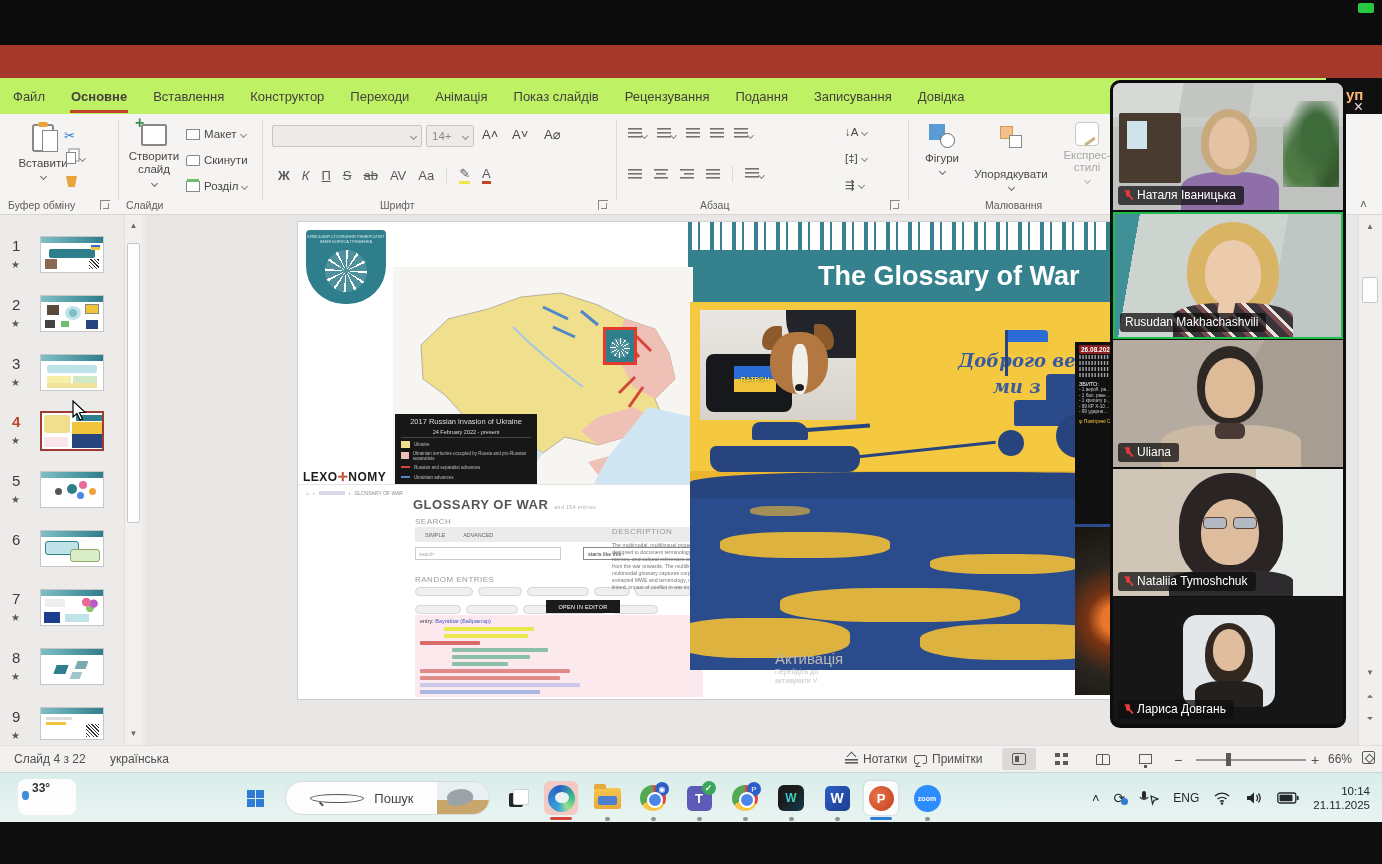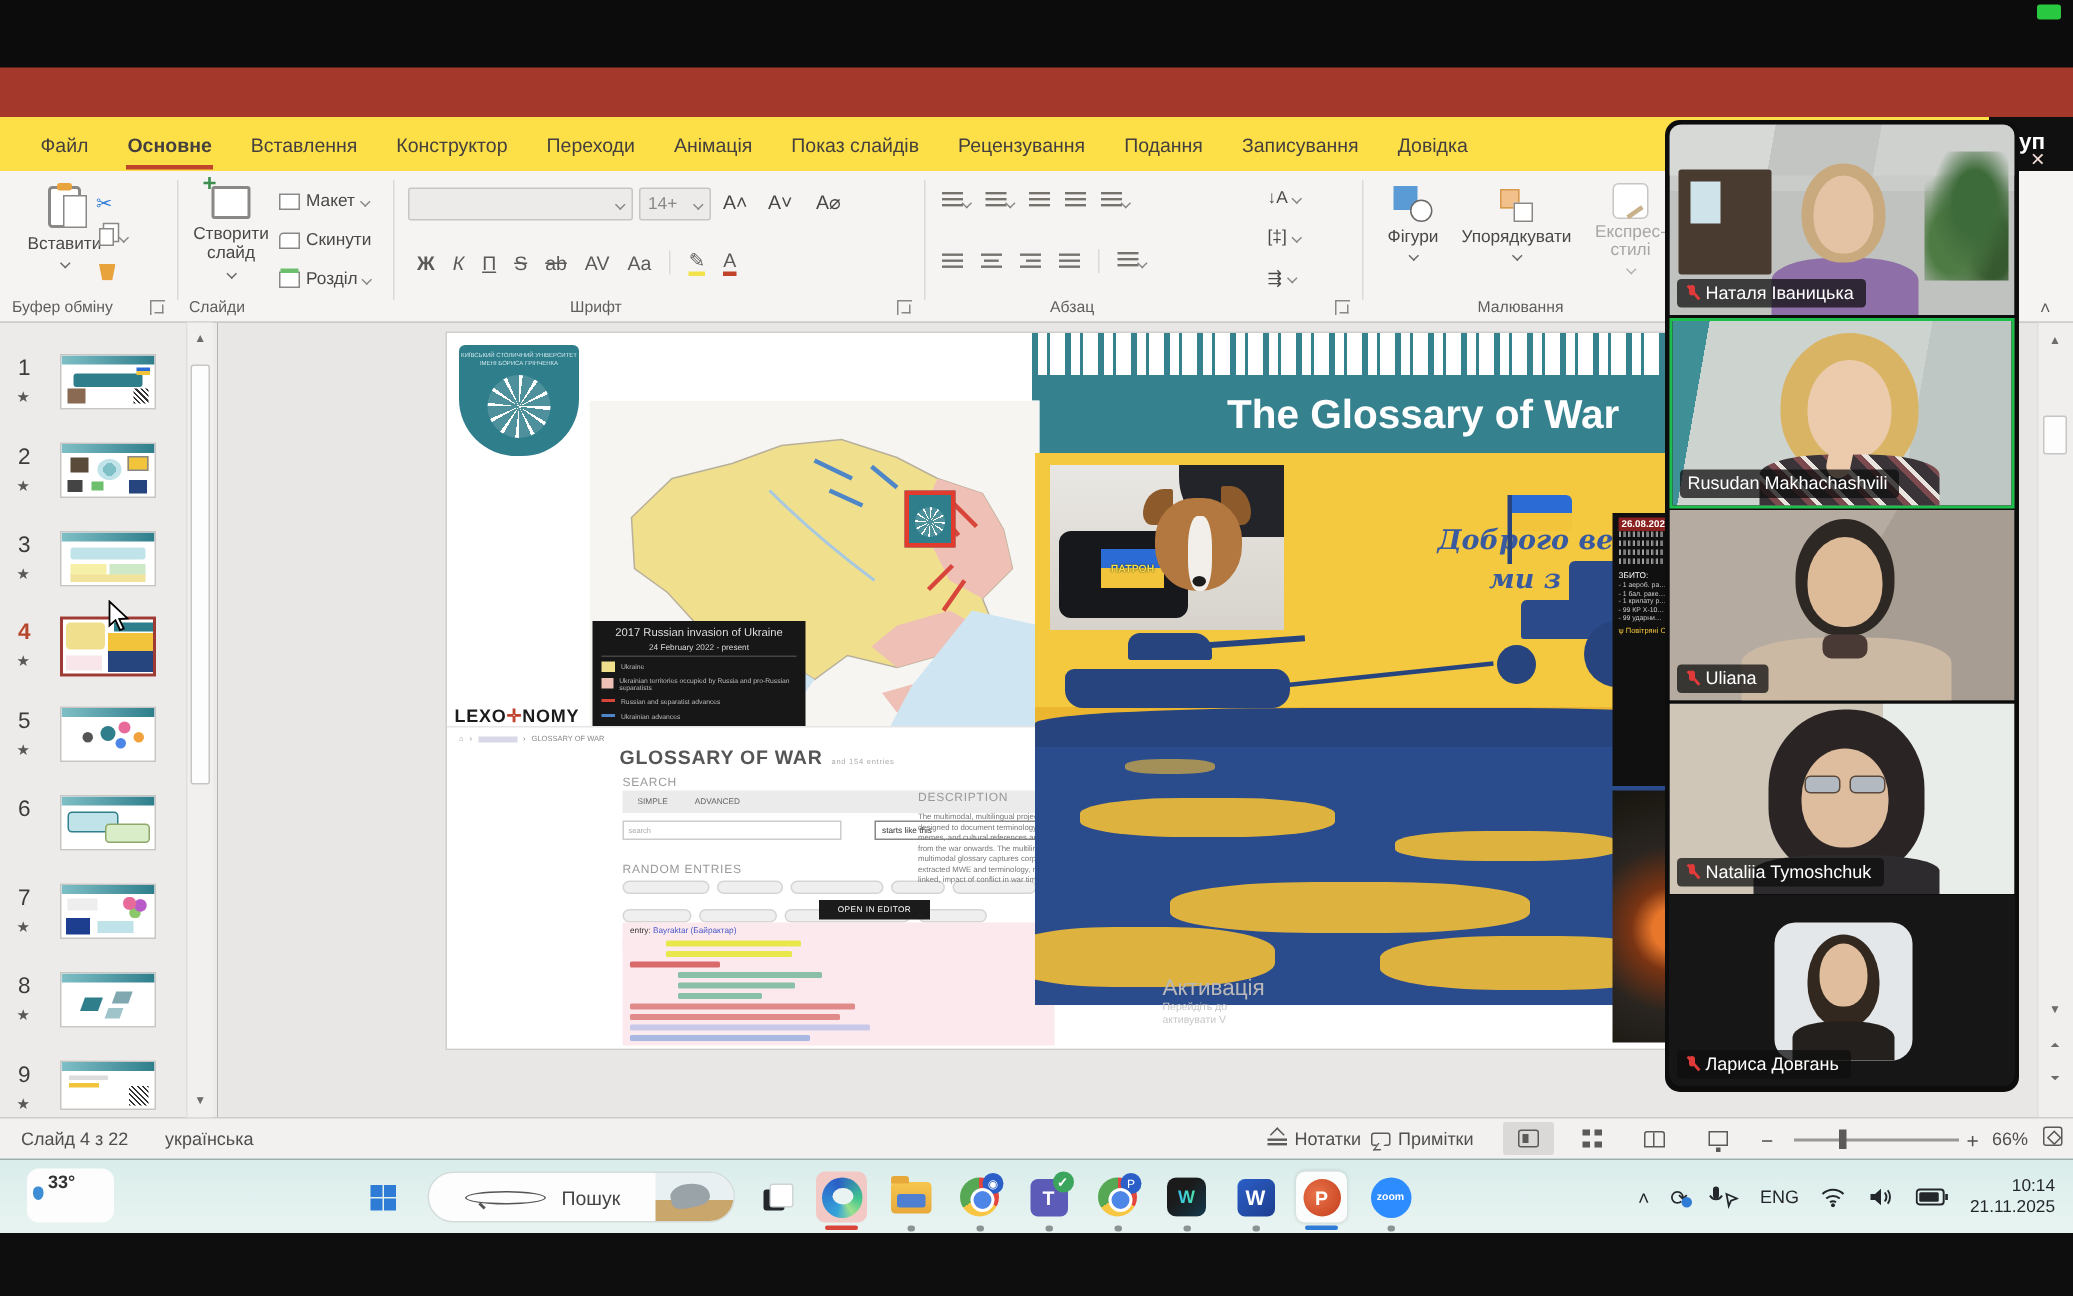--- a/index.html
+++ b/index.html
@@ -34,25 +34,25 @@
   #avatar { left:1146px; top:49px; width:25px; height:25px; border-radius:50%; background:#B55FC4;
      color:#fff; font-size:10px; display:flex; align-items:center; justify-content:center; }
   .winbtn { top:45px; width:47px; height:33px; display:flex; align-items:center; justify-content:center; color:#F3DDD6; font-size:14px; }
   .ribopt-ic { width:12px; height:10px; border:1.4px solid #F3DDD6; position:relative; }
   .ribopt-ic::after { content:""; position:absolute; left:3px; top:2px; width:4px; height:4px; border-left:1.4px solid #F3DDD6; border-top:1.4px solid #F3DDD6; transform:rotate(45deg); }
   .restore-ic { width:10px; height:10px; border:1.3px solid #F3DDD6; position:relative; background:#A4392B;}
   .restore-ic::before { content:""; position:absolute; left:2px; top:-4px; width:10px; height:10px; border:1.3px solid #F3DDD6; }
   .restore-ic::after { content:""; position:absolute; left:-1.3px; top:-1.3px; width:10px; height:10px; background:#A4392B; border:1.3px solid #F3DDD6;}
 
   
-  #tabs-row { left:0; top:78px; width:1326px; height:36px; background:#fde047; display:flex; align-items:center; padding-left:14px; }
+  #tabs-row { left:0; top:78px; width:1326px; height:36px; background:#bef264; display:flex; align-items:center; }
   .tab { font-size:13px; color:#443f3d; padding:9px 13px; position:relative; white-space:nowrap; }
   .tab.active { font-weight:bold; }
   .tab.active::after { content:""; position:absolute; left:12px; right:12px; bottom:0; height:3px; background:#C0432C; }
-  #clipped-red { left:1346px; top:86px; font-size:15px; font-weight:bold; color:#ffffff; z-index:30; }
+  #clipped-red { left:1346px; top:86px; font-size:15px; font-weight:bold; color:#fdba74; z-index:30; }
 
   
   #ribbon { left:0; top:114px; width:1382px; height:101px; background:#F5F4F3; border-bottom:1px solid #D8D6D4; color:#5c5a58; }
   .vsep { position:absolute; top:6px; bottom:14px; width:1px; background:#DCDAD8; }
   .grp-label { position:absolute; bottom:3px; font-size:10.5px; color:#605E5C; text-align:left; }
   .launcher { position:absolute; bottom:4px; width:10px; height:10px; border-left:1px solid #8a8886; border-top:1px solid #8a8886; }
   .launcher::after{ content:""; position:absolute; right:1px; bottom:1px; width:5px; height:5px; border-right:1.4px solid #8a8886; border-bottom:1.4px solid #8a8886; }
   .bigbtn { position:absolute; text-align:center; font-size:11.5px; color:#4a4846; }
   .smallrow { position:absolute; font-size:11.5px; color:#4a4846; display:flex; align-items:center; gap:4px; white-space:nowrap; }
   .clipboard-ic { width:22px; height:28px; border:2px solid #8a8886; border-radius:3px; background:#fff; position:relative; margin:0 auto; }
@@ -452,21 +452,21 @@
           <span class="ci"></span>
         </div>
       <div style="margin-top:4px;">Фігури</div>
       <span class="chev" style="color:#6a6867;"></span>
     </div>
     <div class="bigbtn" style="left:968px; top:10px; width:86px;">
       <div class="arrange-ic">
           <span class="a1"></span>
           <span class="a2"></span>
         </div>
-      <div style="margin-top:4px;">Упорядкувати</div>
+      <div style="margin-top:20px;">Упорядкувати</div>
       <span class="chev" style="color:#6a6867;"></span>
     </div>
     <div class="bigbtn disabled" style="left:1054px; top:8px; width:66px;">
       <div class="qstyle-ic"></div>
       <div style="margin-top:3px; line-height:12px;">Експрес-стилі</div>
       <span class="chev" style="color:#B4B2B0;"></span>
     </div>
     <div class="smallrow disabled" style="left:1122px; top:14px;">
         <span class="dr-ic"></span>
         <span>Заливка фігури</span>

